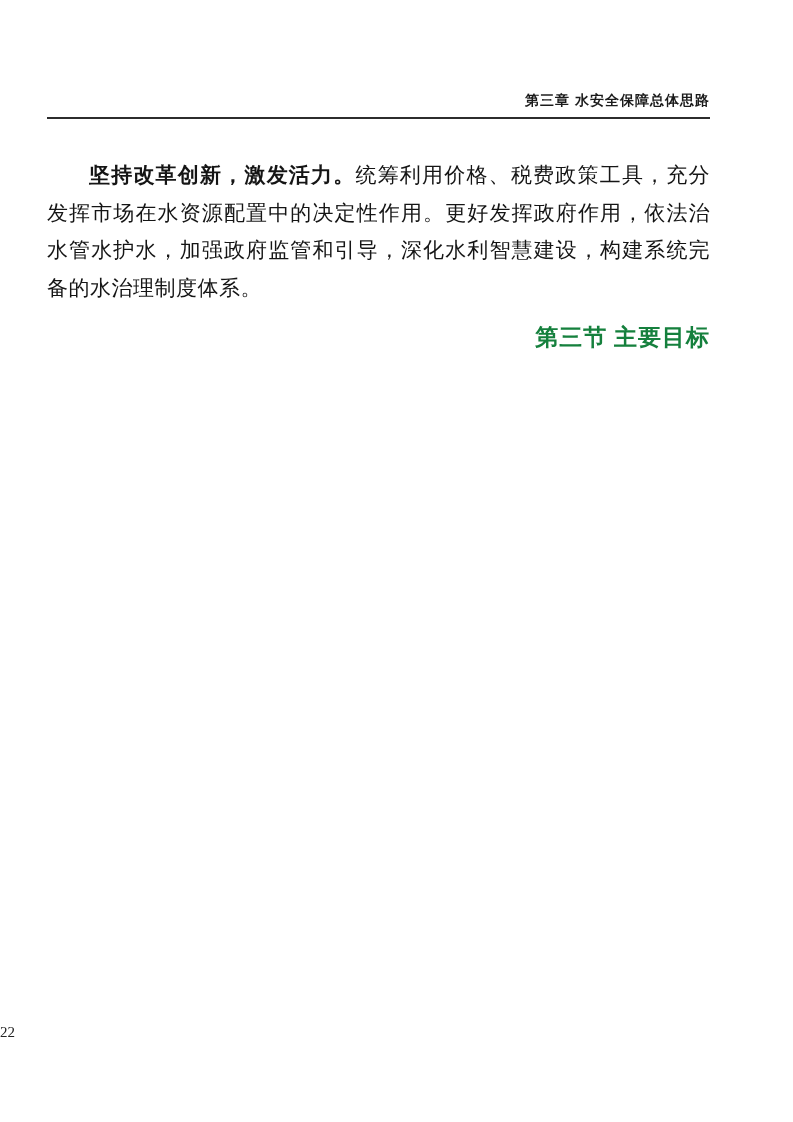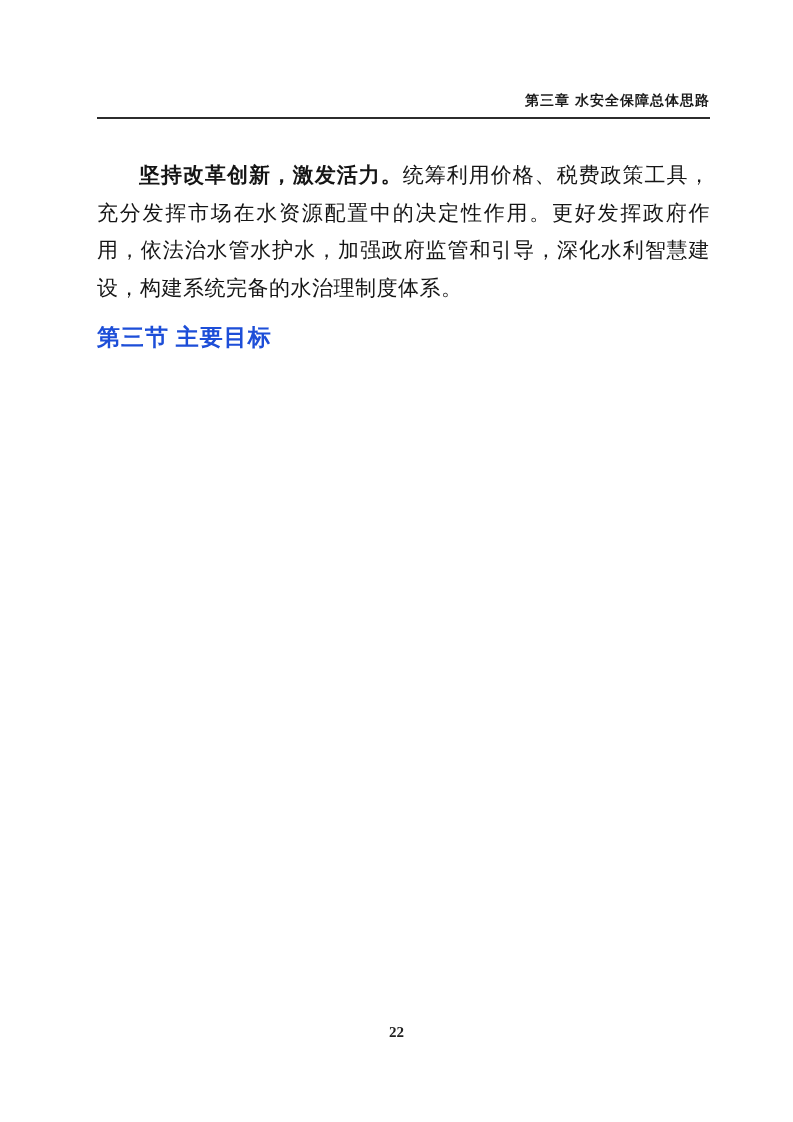--- a/index.html
+++ b/index.html
@@ -5,21 +5,21 @@
   html, body { margin: 0; padding: 0; }
   body {
     width: 793px; height: 1122px;
     background: #ffffff;
     font-family: "Liberation Serif", "DejaVu Serif", serif;
     color: #151515;
     position: relative;
     overflow: hidden;
   }
   .page { position: relative; width: 793px; height: 1122px; }
-  .margins { margin-left: 97px; margin-right: 83px; }
+  .margins { margin-left: 47px; margin-right: 83px; }
 
   .page-header {
     padding-top: 91px;
     text-align: right;
   }
   .page-header .chapter-title {
     font-family: "Liberation Sans", "DejaVu Sans", sans-serif;
     font-weight: bold;
     font-size: 14px;
     letter-spacing: 1px;
@@ -45,32 +45,31 @@
   .lead-bold {
     font-weight: bold;
     font-family: "Liberation Sans", "DejaVu Sans", sans-serif;
     letter-spacing: 0.5px;
   }
 
   h2.section-heading {
     font-size: 23px;
     line-height: 32px;
     font-weight: bold;
-    text-align: left;
+    text-align: right;
     margin: 15px 0 31px 0;
-    color: #1d4ed8;
+    color: #15803d;
     letter-spacing: 1px;
   }
 
   .page-footer {
     position: absolute;
     left: 0; right: 0;
     top: 1023px;
-    text-align: center;
-    font-weight: bold;
+    text-align: left;
   }
   .page-footer .page-number {
     font-size: 15px;
     color: #222;
   }
 </style>
 </head>
 <body>
 
 <div class="page">

